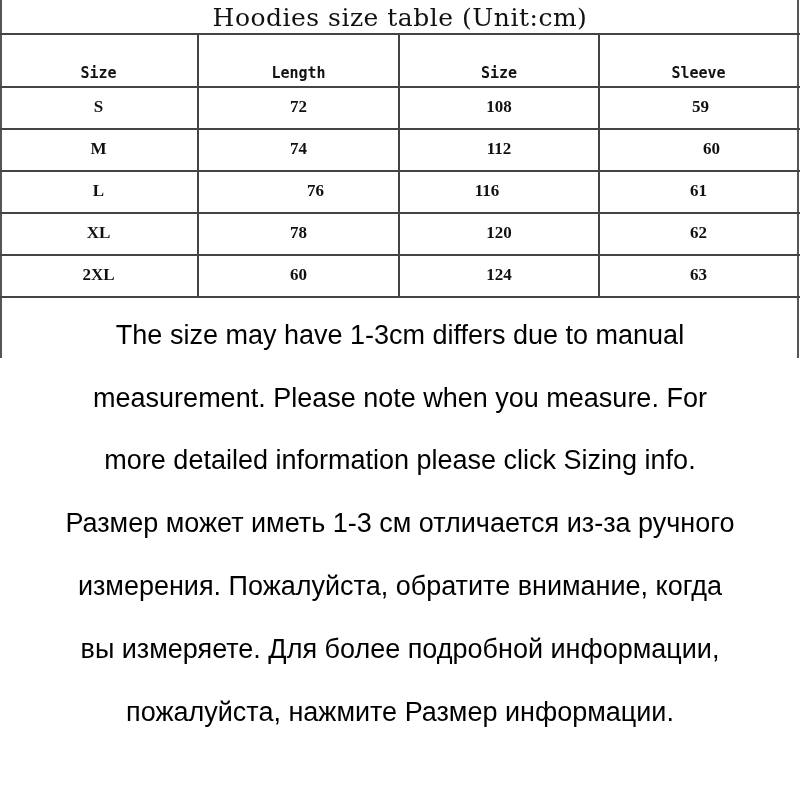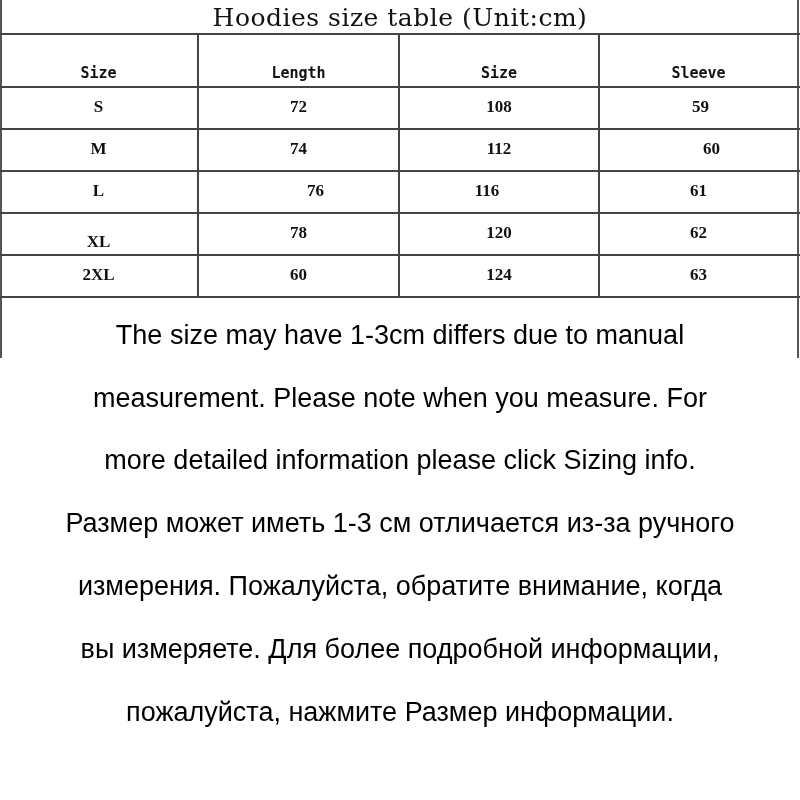--- a/index.html
+++ b/index.html
@@ -73,21 +73,21 @@
   </div>
 
   <div>
     <div class="cell" style="left:0; width:197px; top:181px">L</div>
     <div class="cell" style="left:214px; width:203px; top:181px">76</div>
     <div class="cell" style="left:400px; width:174px; top:181px">116</div>
     <div class="cell" style="left:600px; width:197px; top:181px">61</div>
   </div>
 
   <div>
-    <div class="cell" style="left:0; width:197px; top:232px">XL</div>
+    <div class="cell" style="left:0; width:197px; top:223px">XL</div>
     <div class="cell" style="left:199px; width:199px; top:223px">78</div>
     <div class="cell" style="left:400px; width:198px; top:223px">120</div>
     <div class="cell" style="left:600px; width:197px; top:223px">62</div>
   </div>
 
   <div>
     <div class="cell" style="left:0; width:197px; top:265px">2XL</div>
     <div class="cell" style="left:199px; width:199px; top:265px">60</div>
     <div class="cell" style="left:400px; width:198px; top:265px">124</div>
     <div class="cell" style="left:600px; width:197px; top:265px">63</div>

